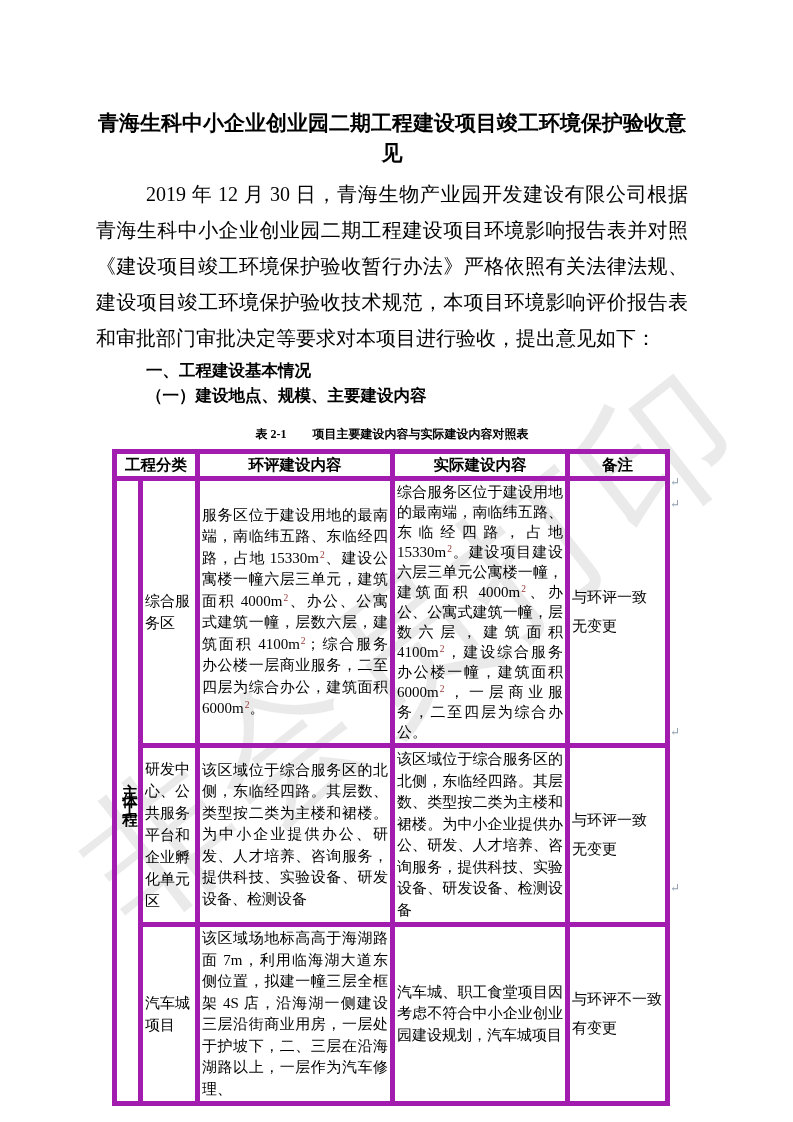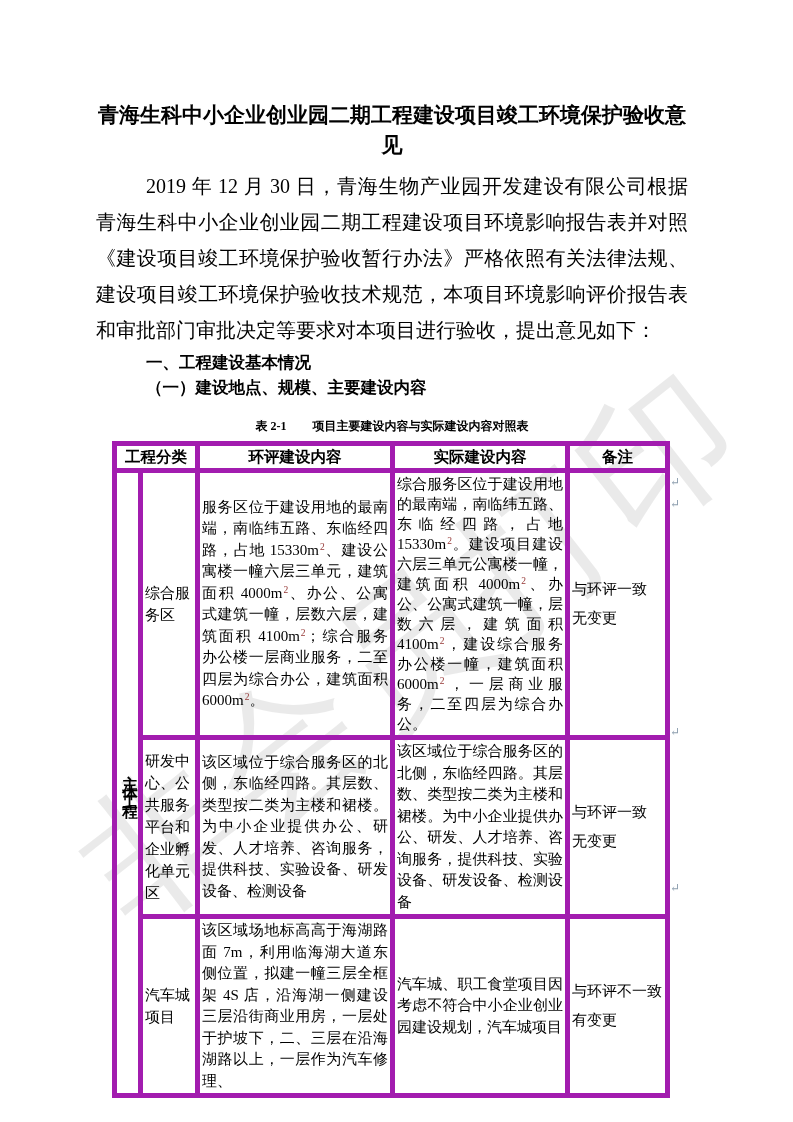--- a/index.html
+++ b/index.html
@@ -18,21 +18,21 @@
     text-align: center;
     font-size: 150px;
     letter-spacing: 8px;
     white-space: nowrap;
     color: #000;
     opacity: 0.08;
     transform: rotate(-38deg);
     z-index: 0;
     pointer-events: none;
   }
-  .content { position: absolute; left: 0; top: 0; right: 9px; padding: 0 96px; z-index: 1; }
+  .content { position: absolute; left: 0; top: 0; right: 9px; padding: 8px 96px; z-index: 1; }
   .doc-title {
     margin: 100px 0 8px 0;
     font-size: 21px;
     font-weight: bold;
     text-align: center;
     line-height: 30px;
   }
   .para1 {
     font-size: 20px;
     line-height: 36px;

